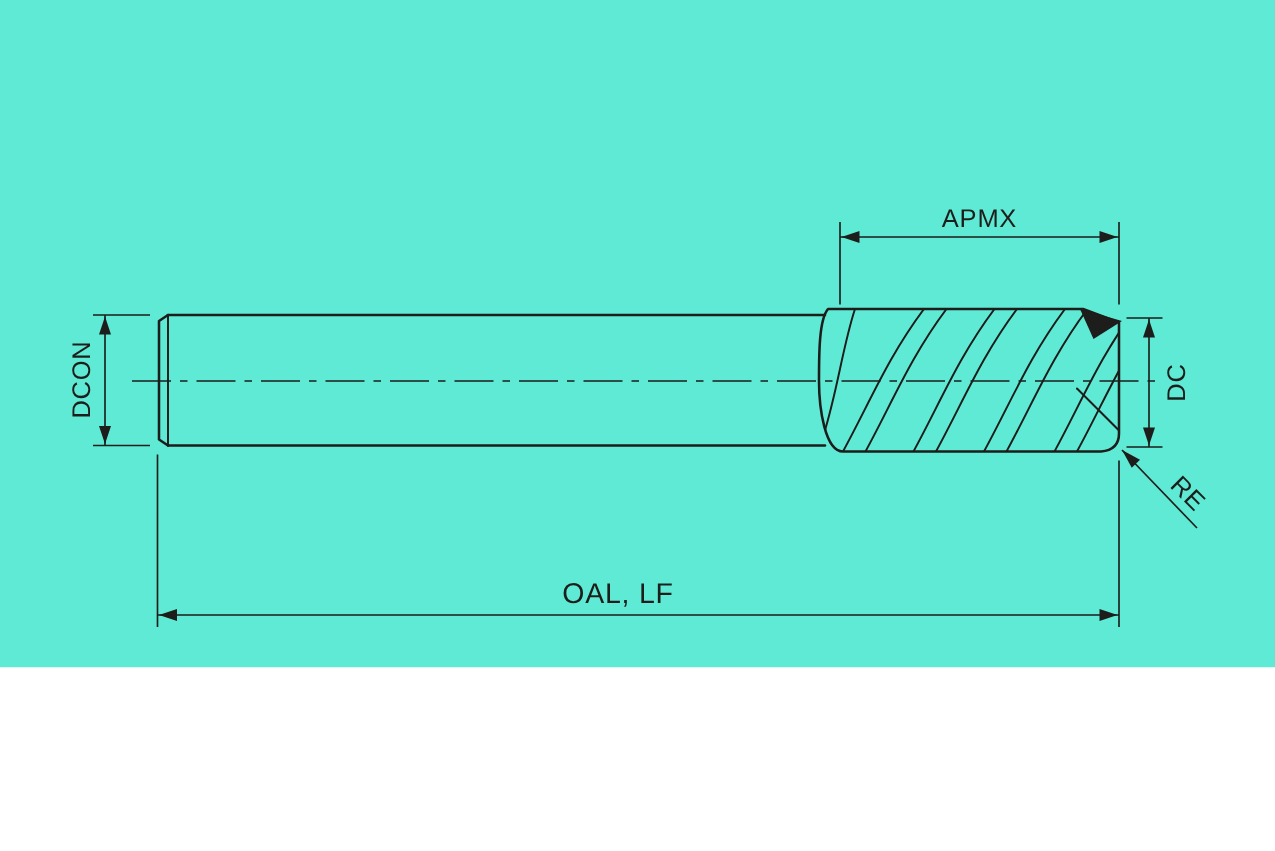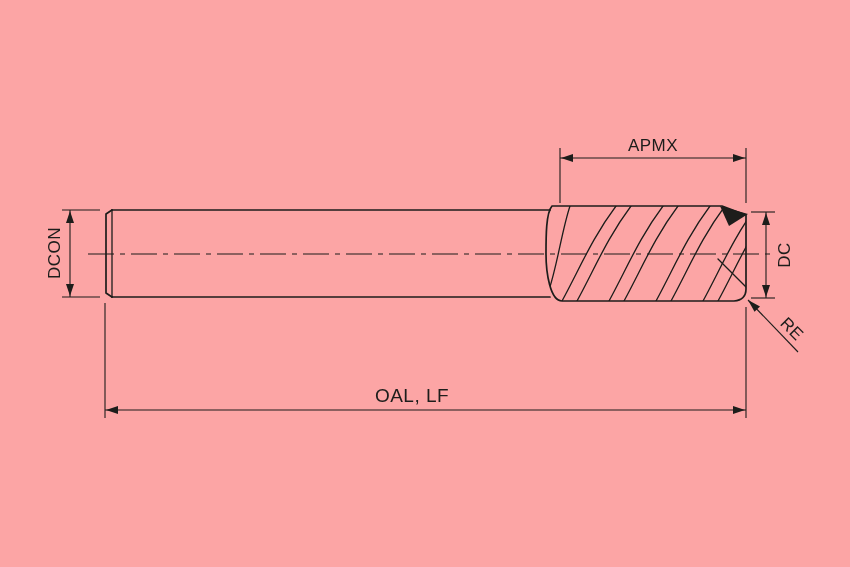--- a/index.html
+++ b/index.html
@@ -1,16 +1,16 @@
 <!DOCTYPE html>
 <html><head>
 <meta charset="utf-8">
 <style>
   html,body{margin:0;padding:0;background:#ffffff;}
-  .page{width:850px;height:567px;background:#fca5a5;position:relative;overflow:hidden;}
+  .page{width:850px;height:445px;background:#5eead4;position:relative;overflow:hidden;}
   svg{display:block;}
   .outline{fill:none;stroke:#1d1d1b;stroke-width:1.7;stroke-linejoin:round;stroke-linecap:round;}
   .inner{fill:none;stroke:#1d1d1b;stroke-width:1.3;stroke-linecap:round;}
   .dim{fill:none;stroke:#1d1d1b;stroke-width:1.1;}
   .arrow{fill:#1d1d1b;stroke:none;}
   .teeth{fill:#1d1d1b;stroke:none;}
   .centerline{fill:none;stroke:#1d1d1b;stroke-width:1.1;stroke-dasharray:26 6 5 6;}
   text{font-family:"Liberation Sans","DejaVu Sans",sans-serif;fill:#1d1d1b;}
   .lbl{font-size:17px;letter-spacing:0.5px;}
   .lbl-lg{font-size:19px;letter-spacing:0.5px;}

